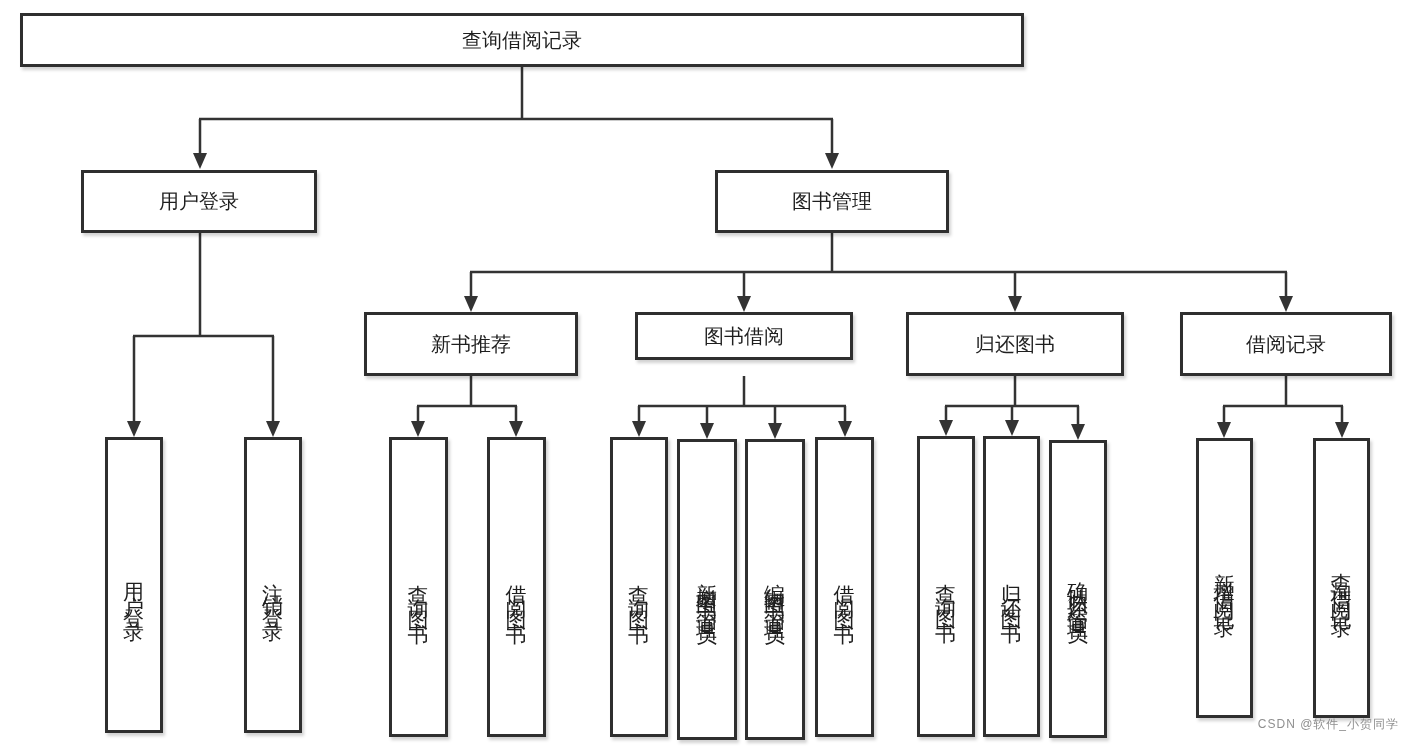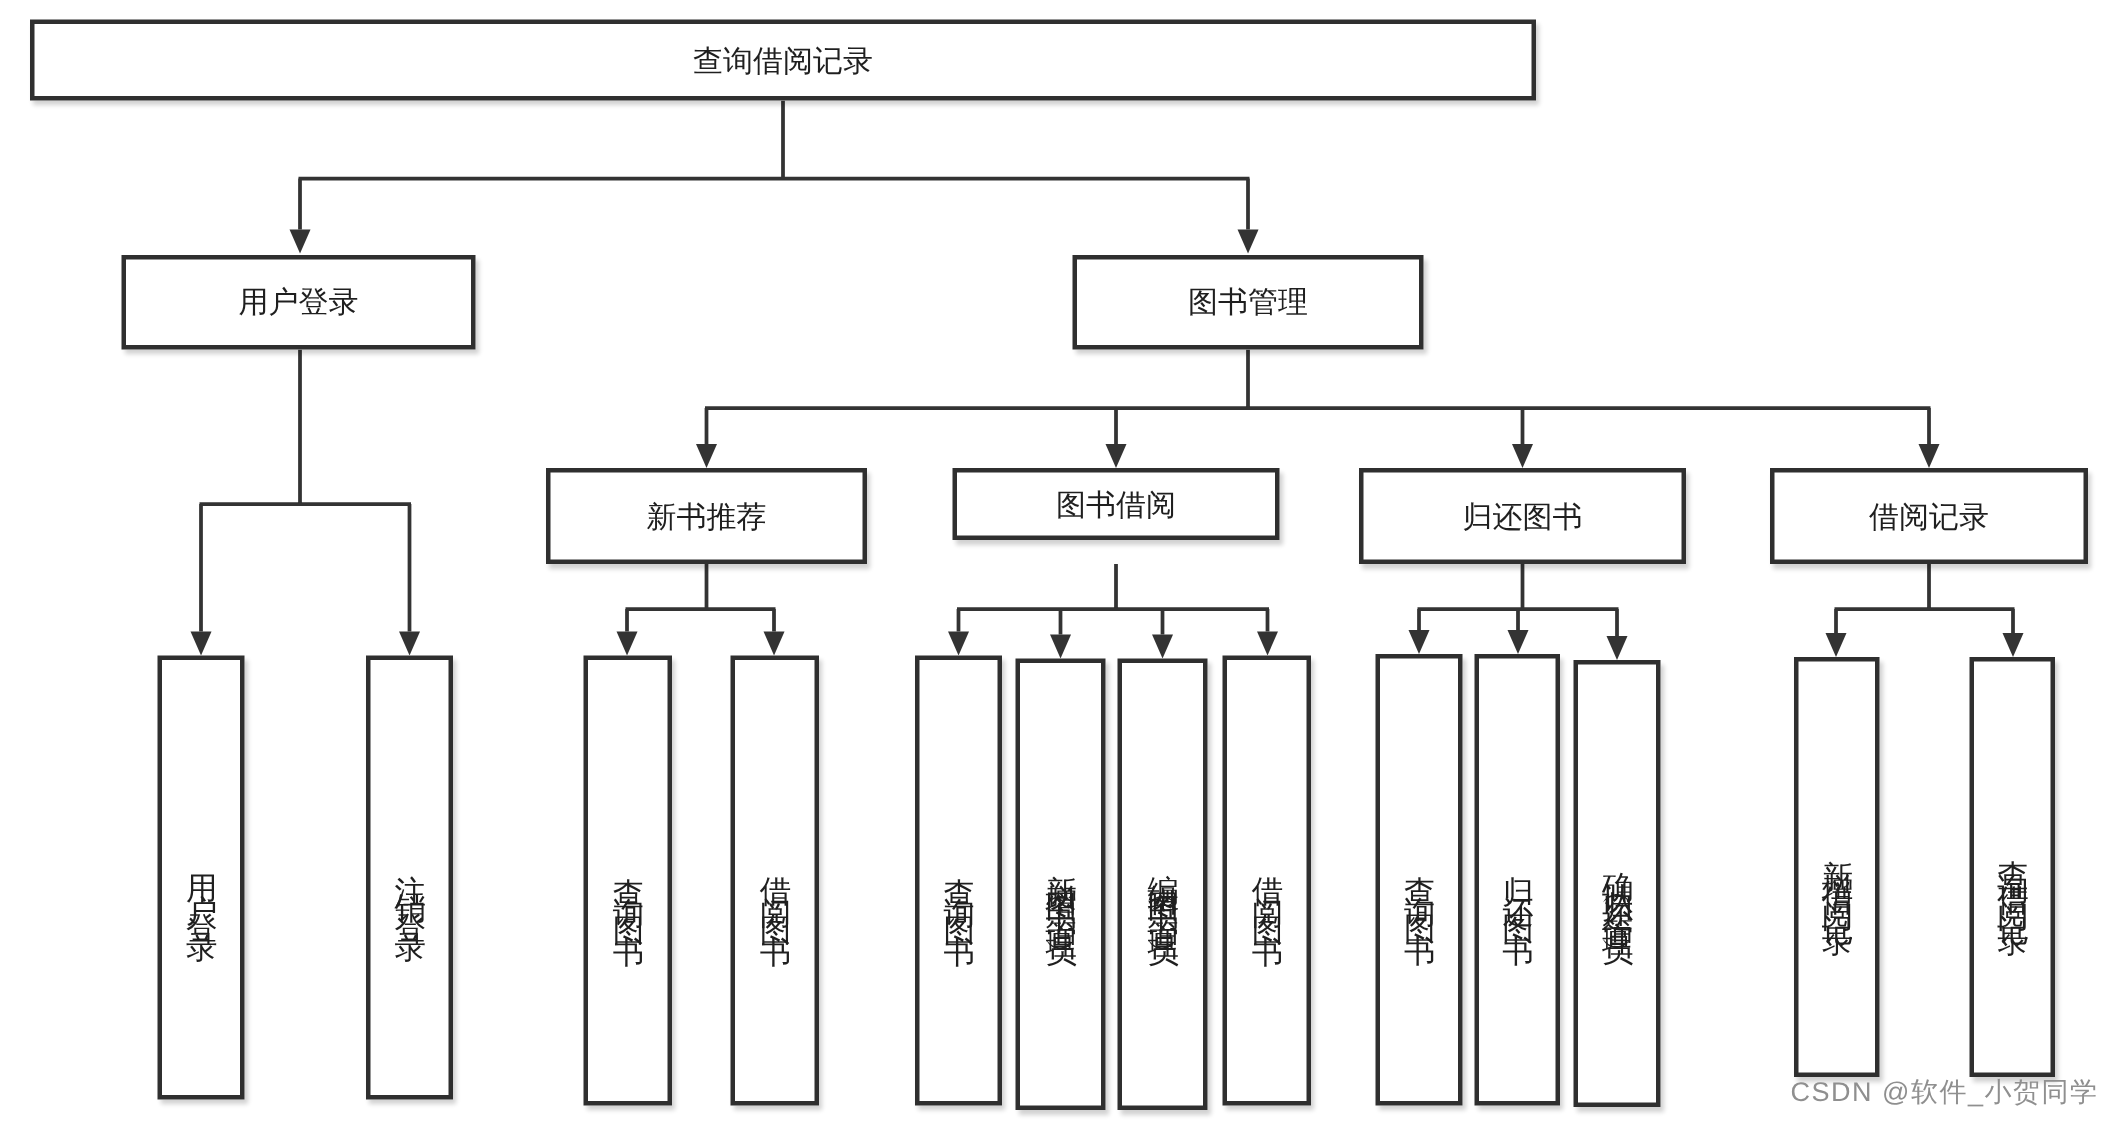--- a/index.html
+++ b/index.html
@@ -71,21 +71,21 @@
   #l-cb1 { left: 917px;  top: 436px; width: 58px; height: 301px; }
   #l-cb2 { left: 983px;  top: 436px; width: 57px; height: 301px; }
   #l-cb3 { left: 1049px; top: 440px; width: 58px; height: 298px; }
   #l-br1 { left: 1196px; top: 438px; width: 57px; height: 280px; }
   #l-br2 { left: 1313px; top: 438px; width: 57px; height: 280px; }
 
   .watermark {
     position: absolute;
     right: 6px;
     top: 716px;
-    font-size: 18px;
+    font-size: 12px;
     color: #8f8f8f;
     letter-spacing: 1px;
     white-space: nowrap;
     z-index: 5;
   }
 </style>
 </head>
 <body>
 
 <div class="stage">

